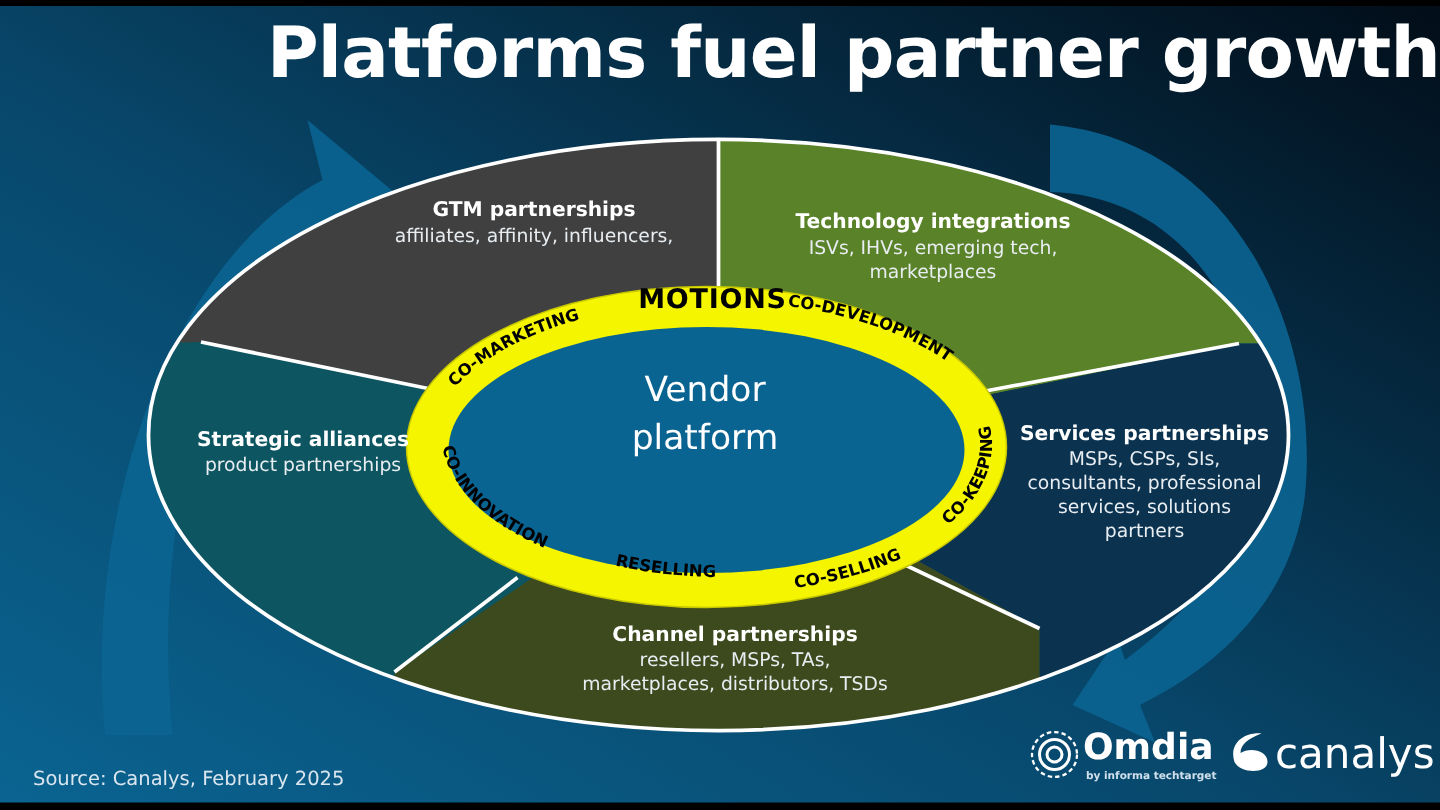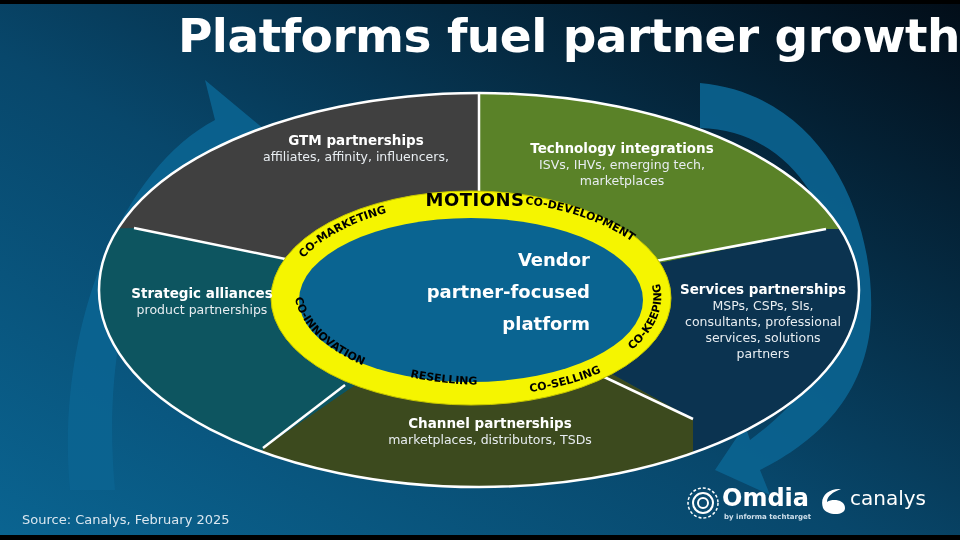--- a/index.html
+++ b/index.html
@@ -15,34 +15,34 @@
       color: #ffffff; font-size: 47px; font-weight: bold; letter-spacing: -0.5px;
       font-family: "DejaVu Sans", sans-serif;
     }
     .seg-text {
       position: absolute; text-align: center; color: #e8edf1;
       font-size: 12.5px; line-height: 16px;
       font-family: "DejaVu Sans", sans-serif;
     }
     .seg-text .h { font-weight: bold; font-size: 13.5px; color: #ffffff; display: block; line-height: 18px; }
     .center-text {
-      position: absolute; left: 350px; top: 244px; width: 240px; text-align: right;
-      color: #ffffff; font-weight: bold; font-size: 18px; line-height: 32px;
+      position: absolute; left: 350px; top: 244px; width: 240px; text-align: center;
+      color: #ffffff; font-weight: normal; font-size: 23px; line-height: 32px;
     }
     .motions {
       position: absolute; left: 420px; top: 189px; width: 110px; text-align: center;
       font-weight: bold; font-size: 18px; color: #000; letter-spacing: 0.5px;
     }
     .source {
       position: absolute; left: 22px; top: 512px; color: #d9e6ef; font-size: 13px;
     }
     .logos { position: absolute; left: 684px; top: 484px; width: 270px; height: 42px; }
     .omdia-word { position: absolute; left: 38px; top: 0px; color: #fff; font-weight: bold; font-size: 24px; }
     .omdia-sub { position: absolute; left: 40px; top: 29px; color: #cfe0ec; font-size: 7px; font-weight: bold; }
-    .canalys-word { position: absolute; left: 166px; top: 2px; color: #fff; font-size: 20px; text-align: center; }
+    .canalys-word { position: absolute; left: 166px; top: 2px; color: #fff; font-size: 28px; text-align: center; }
     .ring-label { font-family: "DejaVu Sans", sans-serif; font-weight: bold; font-size: 11px; fill: #000; }
   </style>
 </head>
 <body>
 
 <div id="slide">
   <svg width="960" height="540" viewBox="0 0 960 540">
     <defs>
       <linearGradient id="bg" x1="0" y1="1" x2="1" y2="0">
         <stop offset="0" stop-color="#0a6491"></stop>
@@ -124,28 +124,28 @@
   <div class="seg-text" style="left:668px; top:280px; width:190px;">
     <span class="h">Services partnerships</span>
     <span style="display:block">MSPs, CSPs, SIs,</span>
     <span style="display:block">consultants, professional</span>
     <span style="display:block">services, solutions</span>
     <span style="display:block">partners</span>
   </div>
 
   <div class="seg-text" style="left:370px; top:414px; width:240px;">
     <span class="h">Channel partnerships</span>
+    <span style="display:block">resellers, MSPs, TAs,</span>
     <span style="display:block">marketplaces, distributors, TSDs</span>
   </div>
 
   <div class="motions">MOTIONS</div>
 
   <div class="center-text">
     <div>Vendor</div>
-    <div>partner-focused</div>
     <div>platform</div>
   </div>
 
   <div class="source">Source: Canalys, February 2025</div>
 
   <div class="logos">
     <span class="omdia-word">Omdia</span>
     <span class="omdia-sub">by informa techtarget</span>
     <span class="canalys-word">canalys</span>
   </div>

